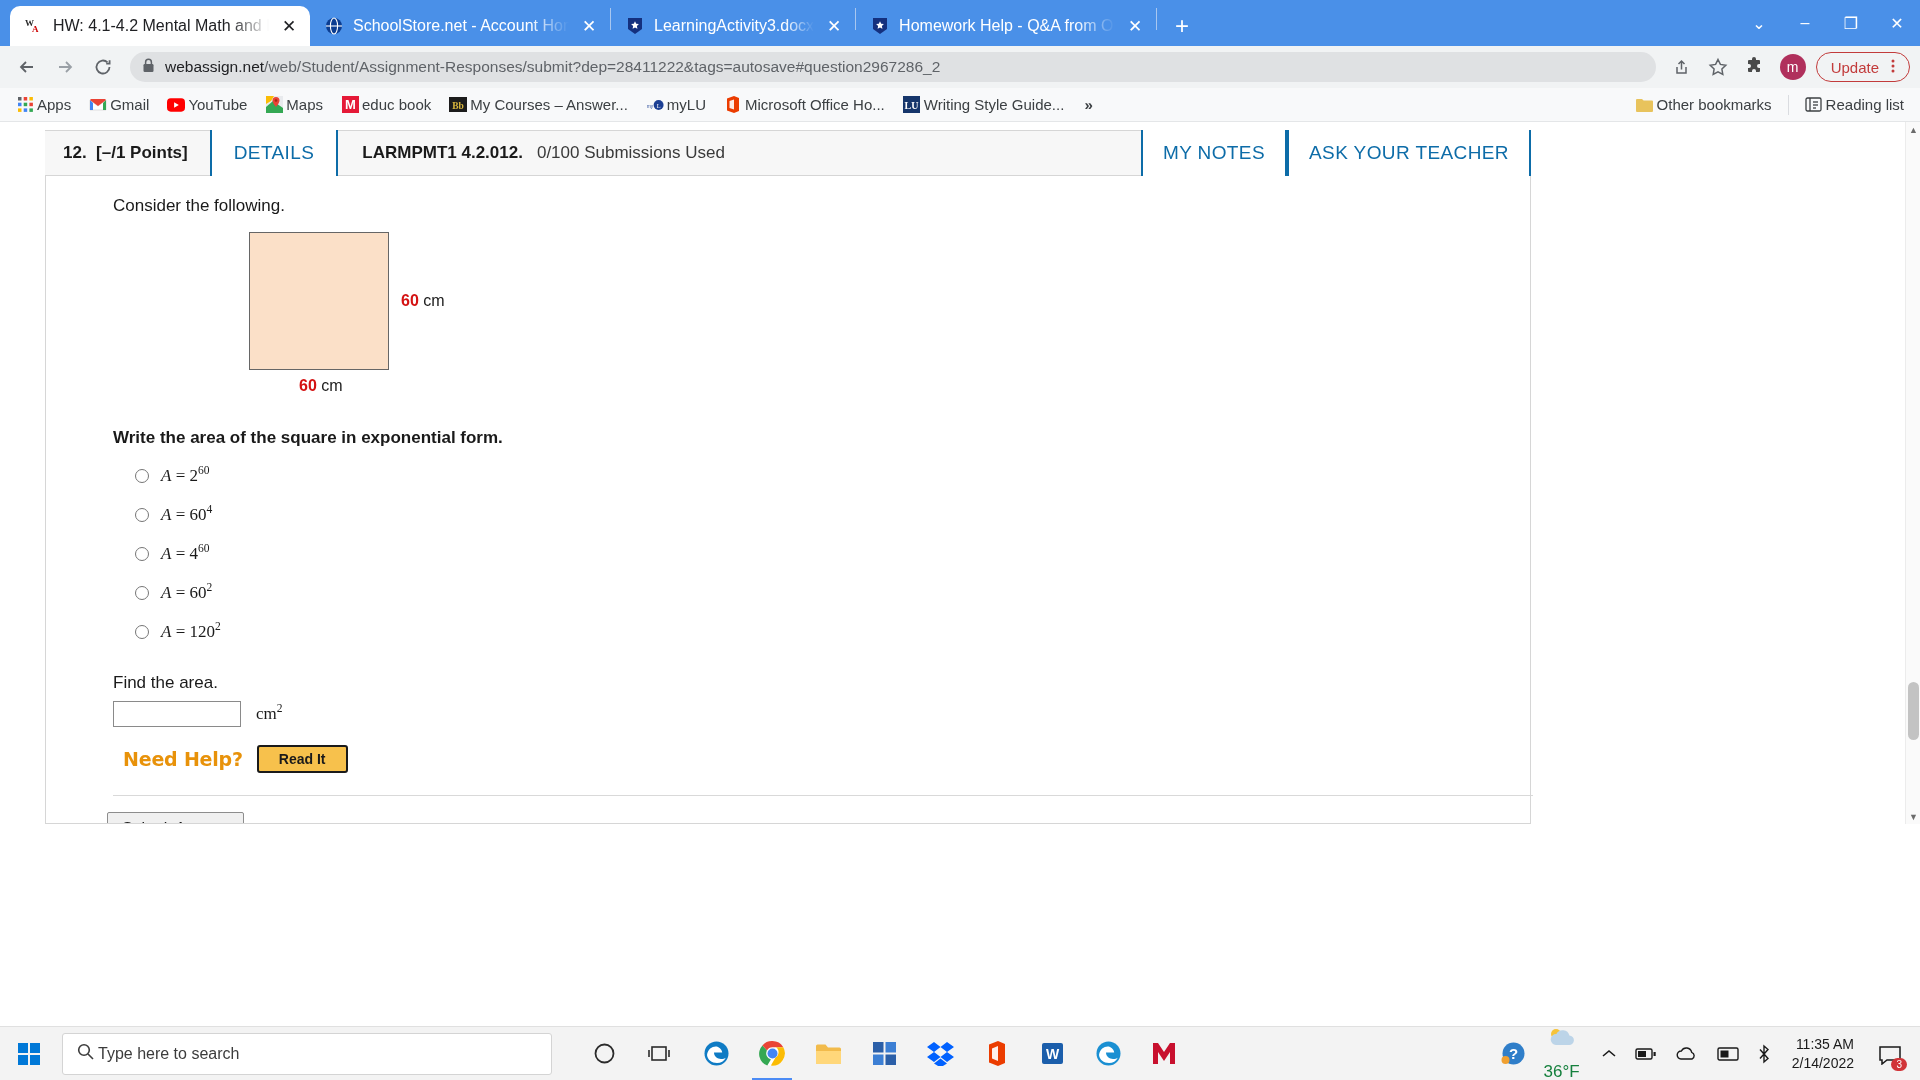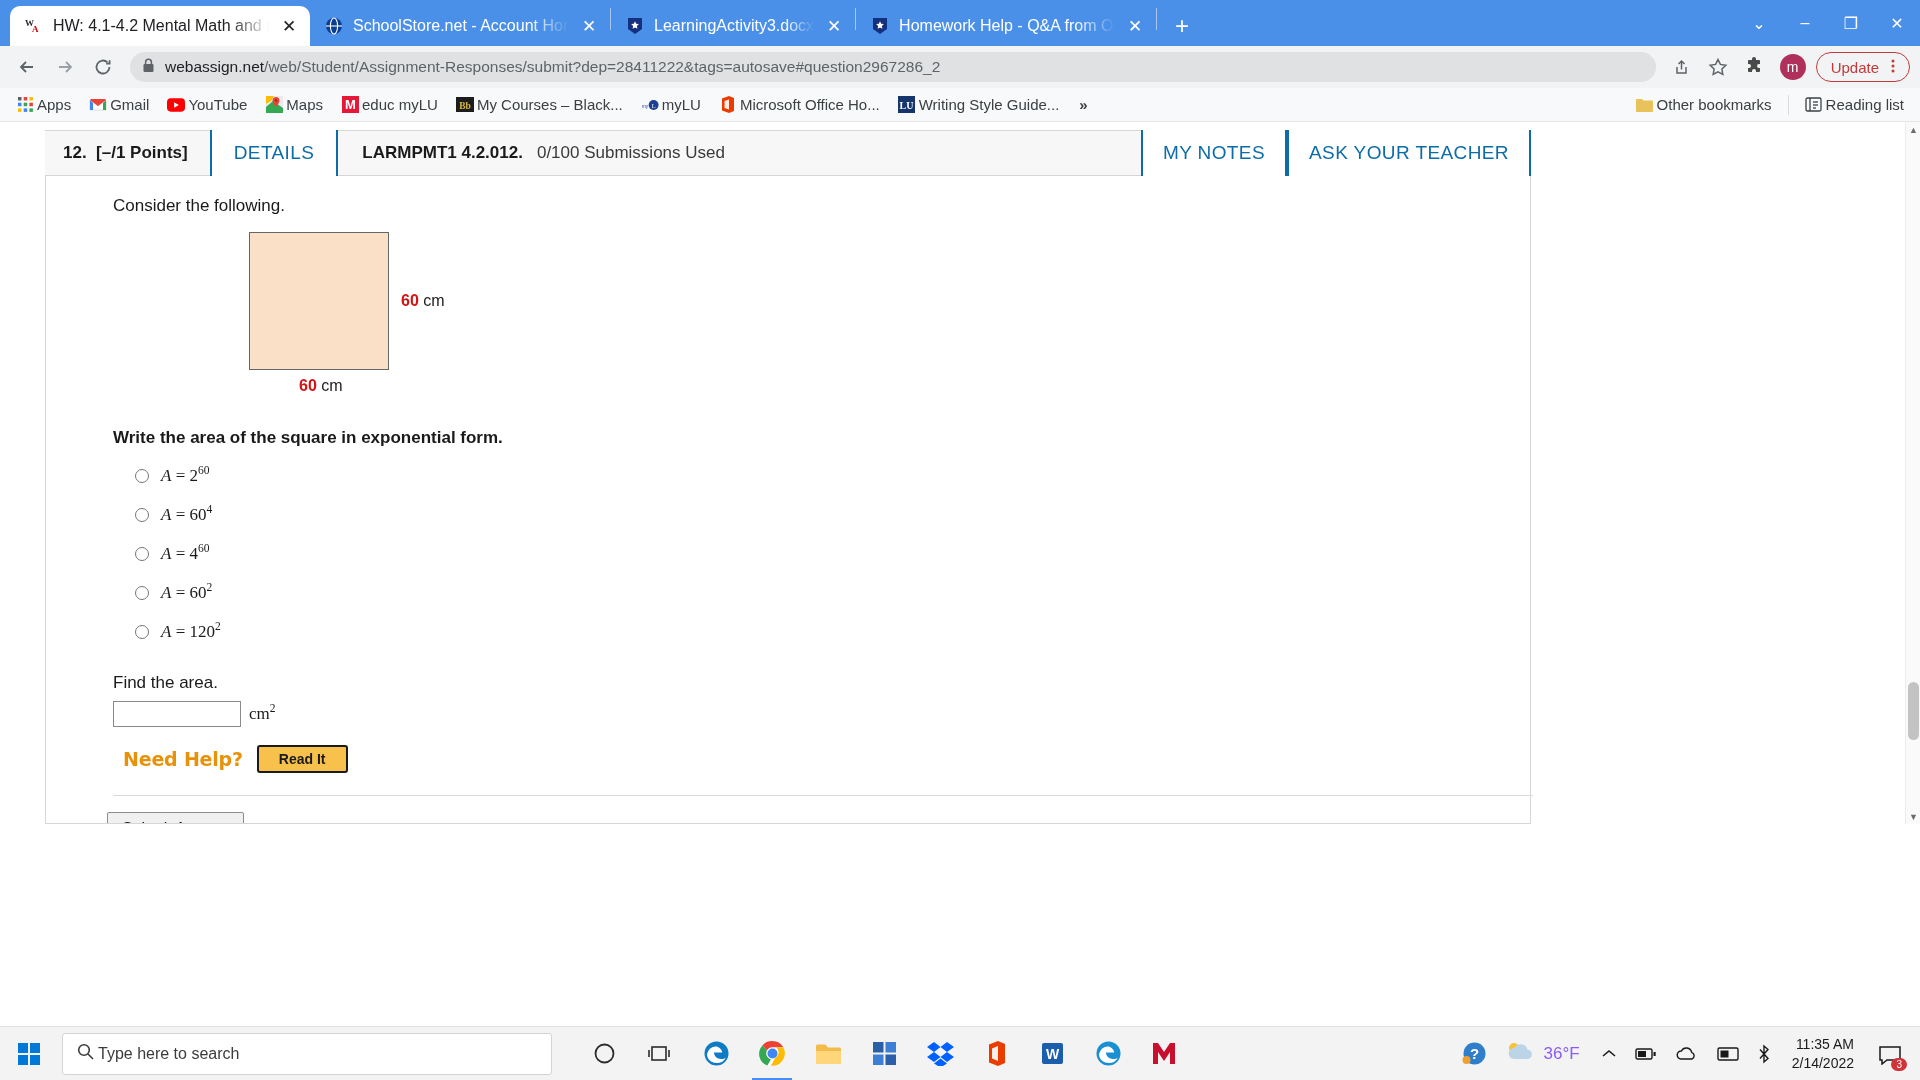--- a/index.html
+++ b/index.html
@@ -254,21 +254,21 @@
   .choice .expr {
     font-size: 17px;
     color: #1a1a1a;
     font-family: "Liberation Serif", serif;
     white-space: nowrap;
   }
   .choice .expr .var { font-style: italic; font-family: "Liberation Serif", serif; }
   sup { font-size: 0.68em; vertical-align: super; line-height: 0; }
 
   .findarea { font-size: 17px; color: #1a1a1a; margin: 22px 0 8px 0; }
-  .answer-row { display: flex; align-items: center; gap: 8px; margin-bottom: 18px; }
+  .answer-row { display: flex; align-items: center; gap: 15px; margin-bottom: 18px; }
   .answer-input {
     width: 128px; height: 26px;
     border: 1px solid #8a8a8a;
     background: #fff;
   }
   .unit { font-size: 17px; color: #1a1a1a; font-family: "Liberation Serif", serif; }
 
   .helprow { display: flex; align-items: center; gap: 14px; margin-left: 10px; }
   .needhelp {
     color: #e8920a; font-size: 19px; font-weight: bold;
@@ -352,21 +352,21 @@
     height: 3px; background: #4b8bf5;
   }
   .tray {
     margin-left: auto; display: flex; align-items: center; gap: 0;
     padding-right: 6px; height: 54px;
   }
   .tray-item {
     height: 54px; display: flex; align-items: center; justify-content: center;
     padding: 0 9px; font-size: 15px; color: #1a1a1a;
   }
-  .weather { display: flex; align-items: center; gap: 9px; padding: 0 12px 0 8px; font-size: 17px; color: #8b5cf6; }
+  .weather { display: flex; align-items: center; gap: 9px; padding: 0 12px 0 8px; font-size: 17px; color: #15803d; flex-direction: column; }
   .clock {
     display: flex; flex-direction: column; align-items: flex-end;
     justify-content: center; font-size: 14px; color: #1a1a1a;
     padding: 0 12px; line-height: 1.35;
   }
   .notifbadge {
     position: relative; width: 30px; height: 28px;
     display: flex; align-items: center; justify-content: center;
   }
   .notifbadge .cnt {
@@ -540,30 +540,30 @@
     </span>
     <span>Maps</span>
   </div>
   <div class="bm">
     <span class="bmi">
       <svg width="17" height="17" viewBox="0 0 17 17">
           <rect width="17" height="17" fill="#e51937"></rect>
           <text x="8.5" y="13" font-size="13" font-weight="bold" fill="#fff" text-anchor="middle" font-family="Liberation Sans, sans-serif">M</text>
         </svg>
     </span>
-    <span>educ myLU</span>
+    <span>educ book</span>
   </div>
   <div class="bm">
     <span class="bmi">
       <svg width="18" height="15" viewBox="0 0 18 15">
           <rect width="18" height="15" fill="#1c1c1c"></rect>
           <text x="9" y="11.5" font-size="9.5" font-weight="bold" fill="#d9b73d" text-anchor="middle" font-family="Liberation Serif, serif">Bb</text>
         </svg>
     </span>
-    <span>My Courses – Black...</span>
+    <span>My Courses – Answer...</span>
   </div>
   <div class="bm">
     <span class="bmi">
       <svg width="20" height="14" viewBox="0 0 20 14">
           <text x="1" y="10" font-size="5" fill="#1c3f94" font-family="Liberation Sans, sans-serif">my</text>
           <circle cx="14" cy="7" r="5.5" fill="#1c3f94"></circle>
           <text x="14" y="10" font-size="7" fill="#fff" text-anchor="middle" font-family="Liberation Serif, serif">L</text>
         </svg>
     </span>
     <span>myLU</span>

